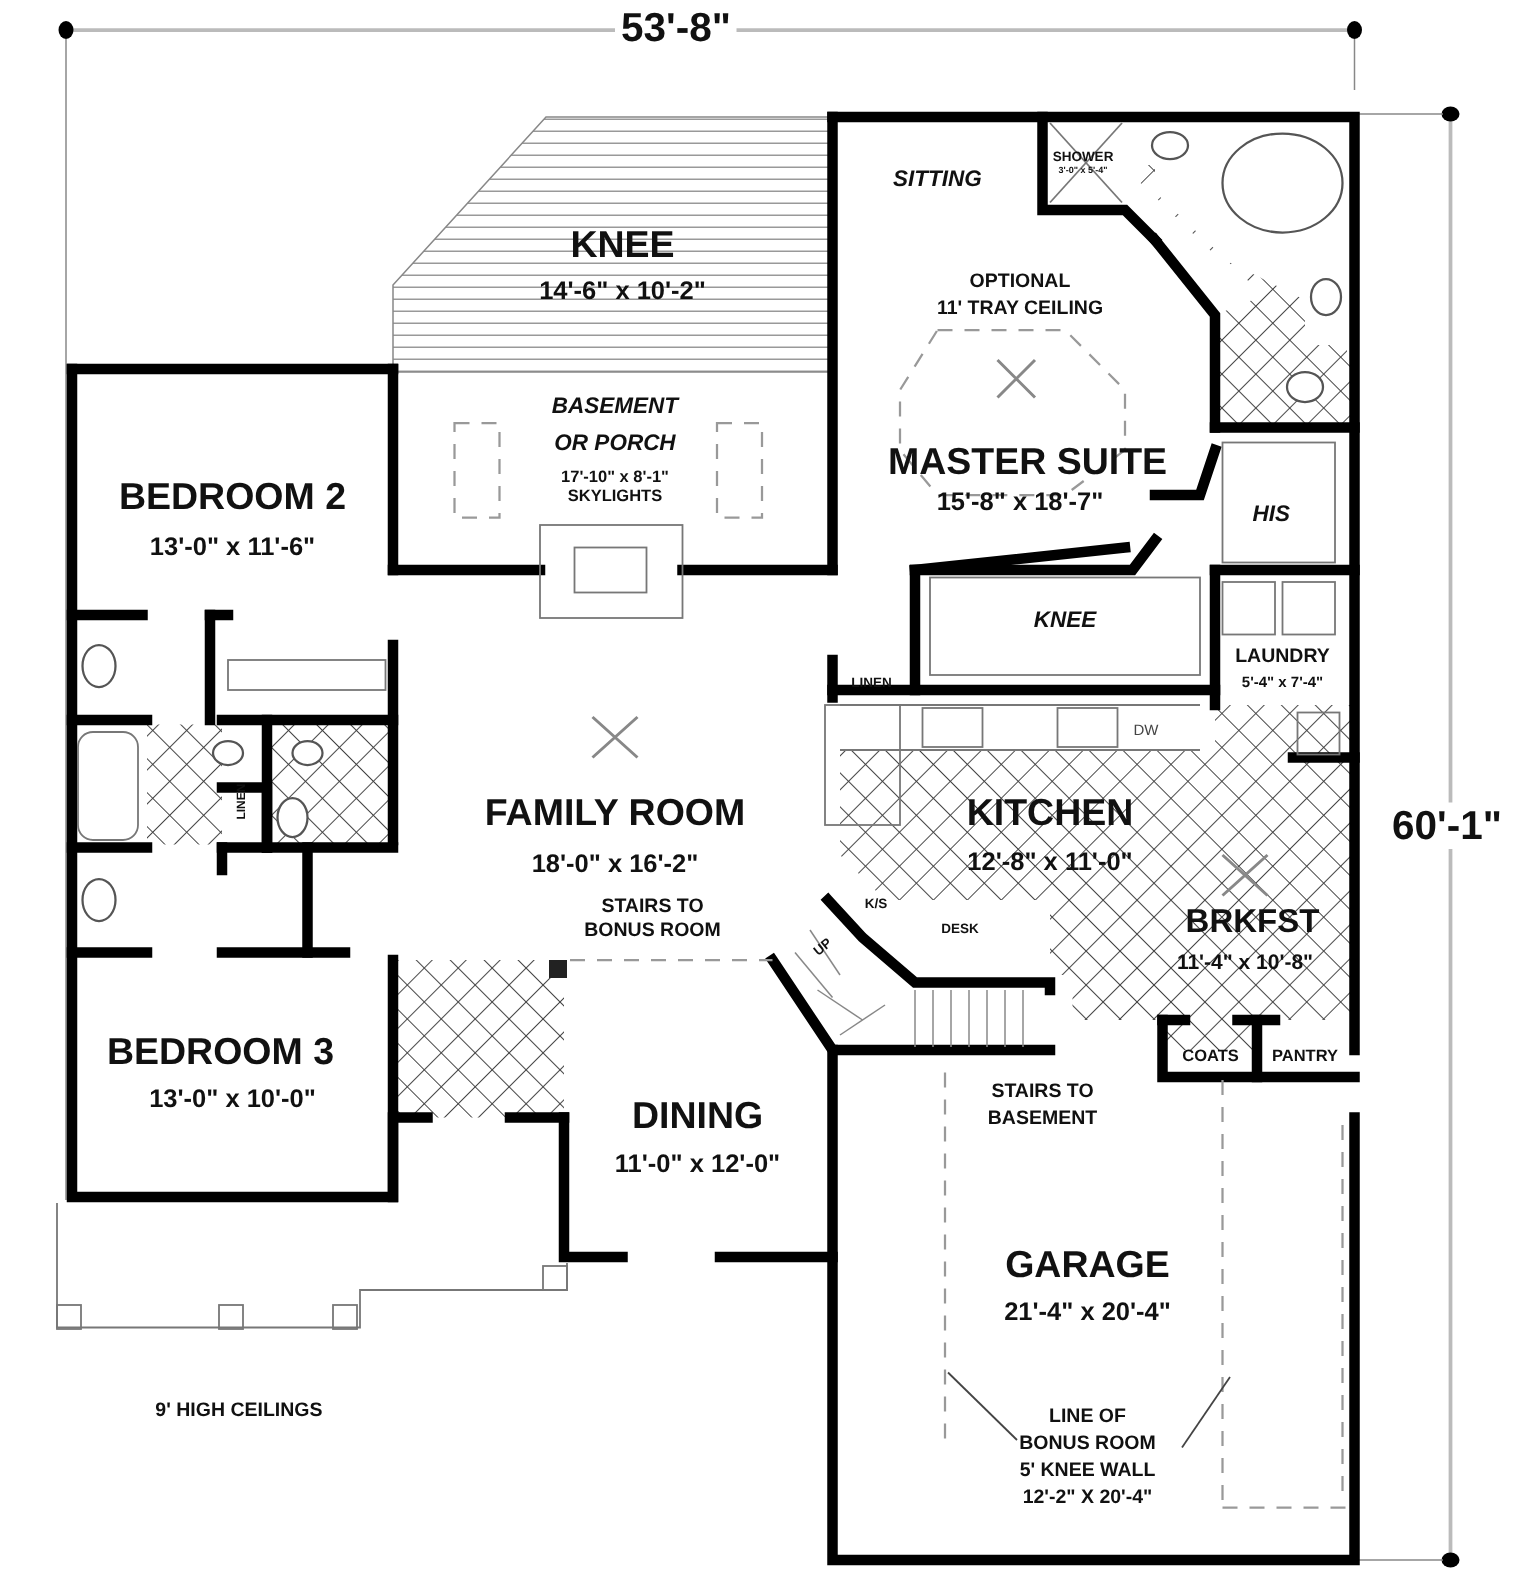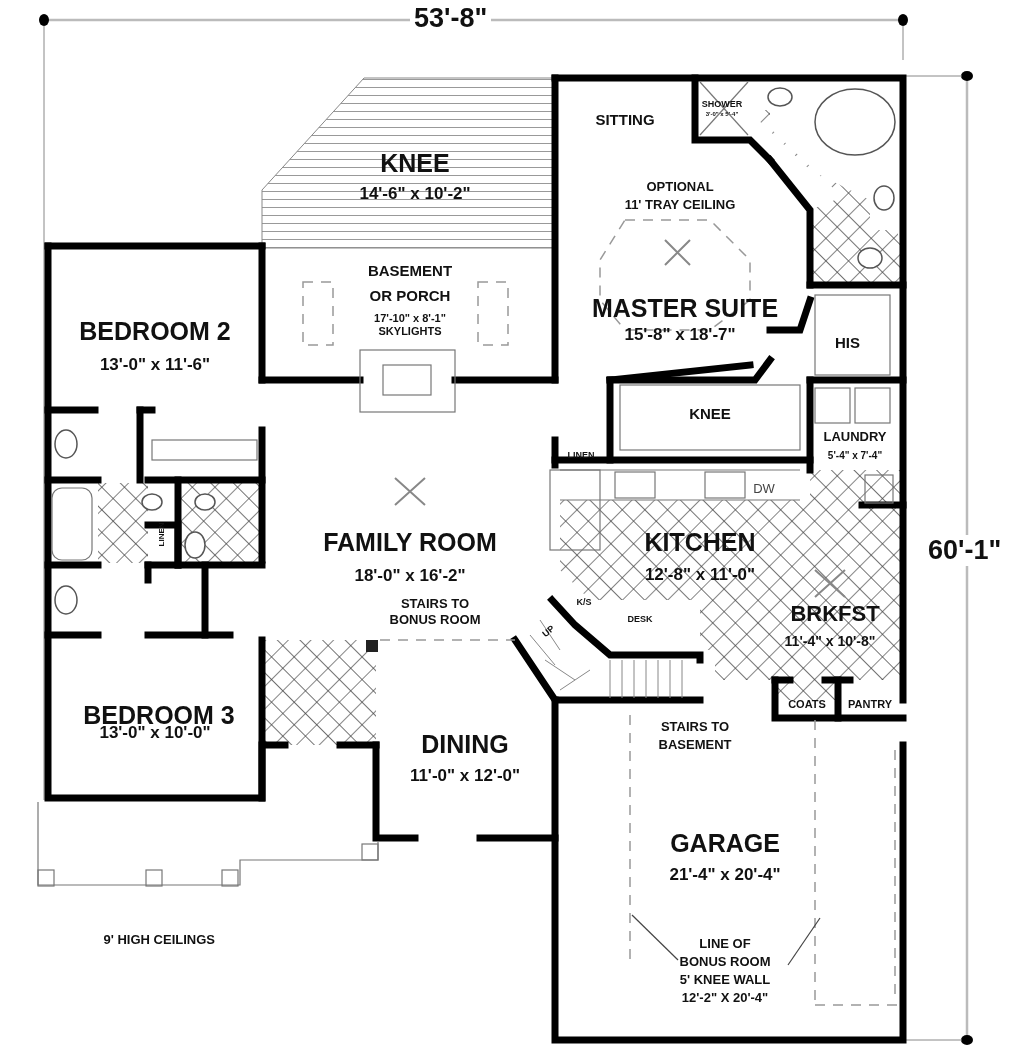--- a/index.html
+++ b/index.html
@@ -6,21 +6,21 @@
   body { width: 1024px; height: 1057px; position: relative; overflow: hidden; font-family: "Liberation Sans", sans-serif; }
   svg { position: absolute; left: 0; top: 0; }
   .wall { stroke: #000; stroke-width: 7; fill: none; stroke-linecap: square; }
   .thin { stroke: #777; stroke-width: 1.2; fill: none; }
   .dash { stroke: #999; stroke-width: 1.5; fill: none; stroke-dasharray: 10 8; }
   .dim { stroke: #bbb; stroke-width: 2.5; fill: none; }
   .dimthin { stroke: #888; stroke-width: 1; fill: none; }
   .lbl { position: absolute; font-family: "Liberation Sans", sans-serif; font-weight: bold; color: #111; text-align: center; white-space: nowrap; line-height: 1.1; }
   .big { font-size: 25px; }
   .size { font-size: 17px; }
-  .med { font-size: 15px; }
+  .med { font-size: 15px; font-style: italic; }
   .sm { font-size: 13px; }
   .xs { font-size: 9px; }
   .dimtext { position: absolute; font-family: "Liberation Sans", sans-serif; font-weight: bold; font-size: 27px; color: #111; background: #fff; padding: 0 4px; }
 </style>
 </head>
 <body>
 
 <svg width="1024" height="1057" viewBox="0 0 1024 1057">
   <defs>
     <pattern id="tile" width="16" height="16" patternUnits="userSpaceOnUse" patternTransform="rotate(45)">
@@ -208,32 +208,32 @@
 <div class="lbl med" style="left:825px; top:335px; width:45px;">HIS</div>
 <div class="lbl med" style="left:675px; top:406px; width:70px;">KNEE</div>
 <div class="lbl xs" style="left:558px; top:451px; width:46px;">LINEN</div>
 
 <div class="lbl sm" style="left:810px; top:430px; width:90px;">LAUNDRY</div>
 <div class="lbl xs" style="left:810px; top:450px; width:90px; font-size:10px;">5'-4" x 7'-4"</div>
 
 <div class="lbl big" style="left:60px; top:318px; width:190px;">BEDROOM 2</div>
 <div class="lbl size" style="left:60px; top:356px; width:190px;">13'-0" x 11'-6"</div>
 <div class="lbl xs" style="left:150px; top:530px; width:24px; transform:rotate(-90deg); font-size:8px;">LINEN</div>
-<div class="lbl big" style="left:64px; top:688px; width:190px;margin-top:14px;">BEDROOM 3</div>
+<div class="lbl big" style="left:52px; top:688px; width:190px;">BEDROOM 3</div>
 <div class="lbl size" style="left:60px; top:724px; width:190px;">13'-0" x 10'-0"</div>
 
 <div class="lbl big" style="left:295px; top:529px; width:230px;">FAMILY ROOM</div>
 <div class="lbl size" style="left:320px; top:567px; width:180px;">18'-0" x 16'-2"</div>
 <div class="lbl sm" style="left:380px; top:597px; width:110px;">STAIRS TO</div>
 <div class="lbl sm" style="left:380px; top:613px; width:110px;">BONUS ROOM</div>
 <div class="lbl xs" style="left:538px; top:627px; width:22px; transform:rotate(-40deg);">UP</div>
 
 <div class="lbl big" style="left:620px; top:529px; width:160px;">KITCHEN</div>
 <div class="lbl size" style="left:610px; top:566px; width:180px;">12'-8" x 11'-0"</div>
-<div class="lbl xs" style="left:752px; top:482px; width:24px; font-weight:normal; font-size:13px; color:#444;">DW</div>
+<div class="lbl xs" style="left:752px; top:482px; width:24px; font-weight:normal; font-size:10px; color:#444;">DW</div>
 <div class="lbl xs" style="left:572px; top:598px; width:24px;">K/S</div>
 <div class="lbl xs" style="left:625px; top:615px; width:30px;">DESK</div>
 
 <div class="lbl big" style="left:780px; top:602px; width:110px; font-size:22px;">BRKFST</div>
 <div class="lbl sm" style="left:760px; top:634px; width:140px; font-size:14px;">11'-4" x 10'-8"</div>
 <div class="lbl xs" style="left:779px; top:698px; width:56px; font-size:11px;">COATS</div>
 <div class="lbl xs" style="left:840px; top:698px; width:60px; font-size:11px;">PANTRY</div>
 <div class="lbl sm" style="left:640px; top:720px; width:110px;">STAIRS TO</div>
 <div class="lbl sm" style="left:640px; top:738px; width:110px;text-align:center;">BASEMENT</div>
 

